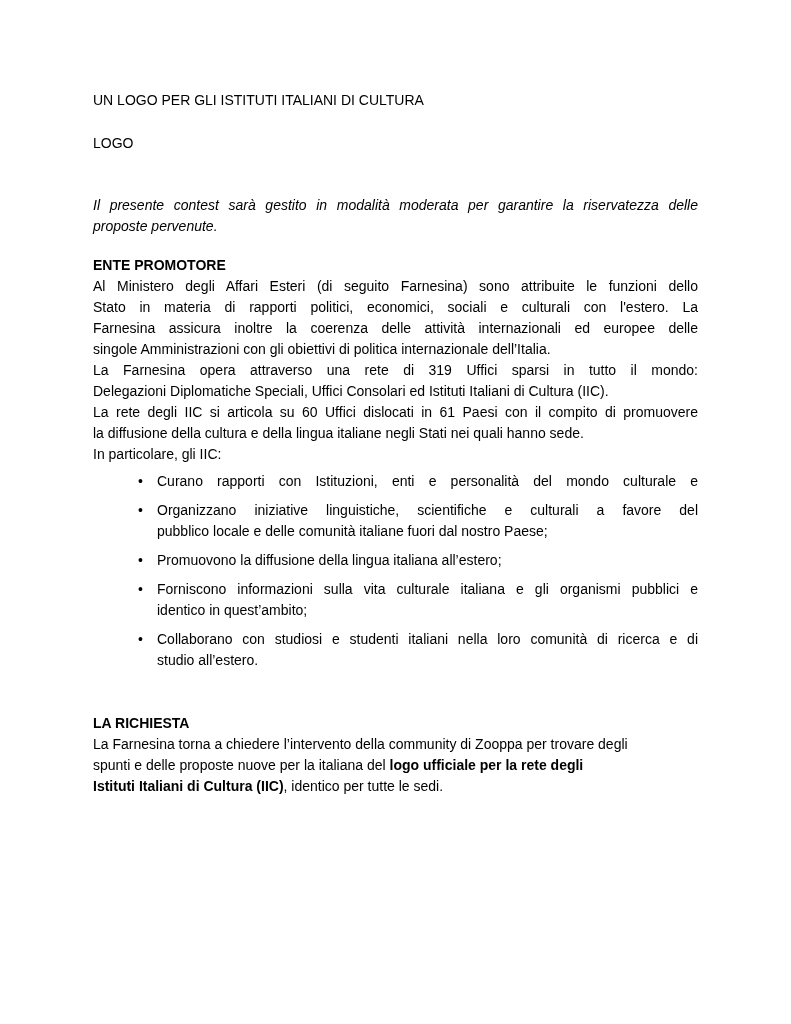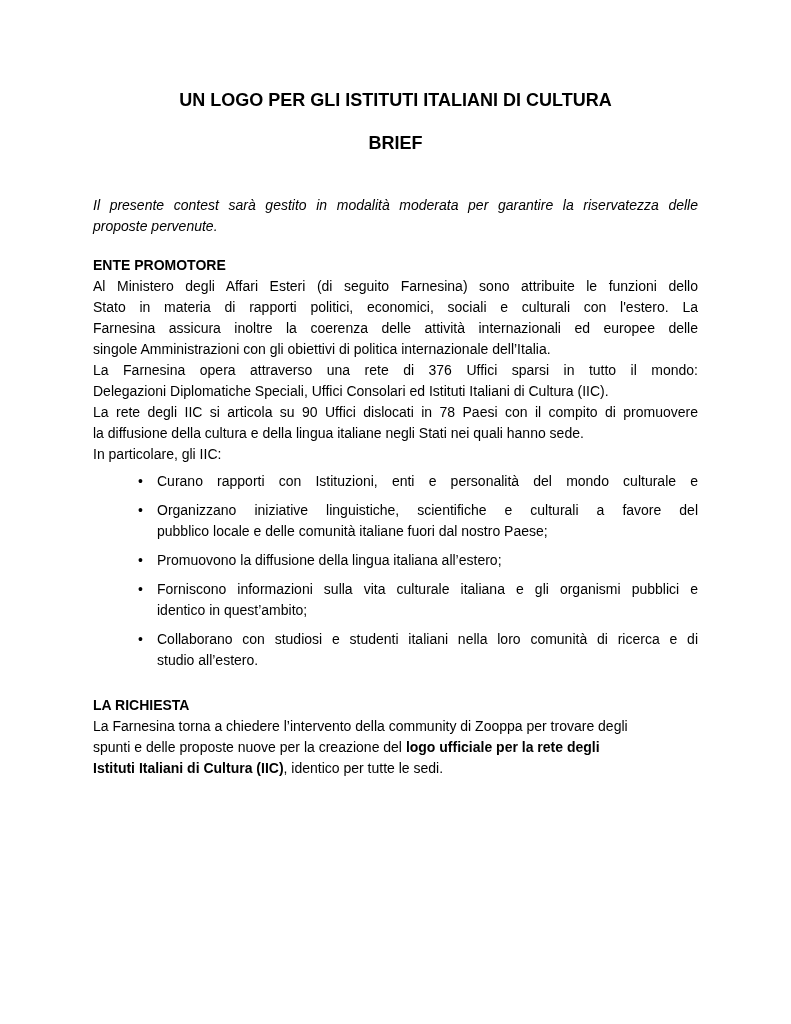--- a/index.html
+++ b/index.html
@@ -10,67 +10,67 @@
     height: 1024px;
     background: #ffffff;
     color: #000000;
     font-family: "Liberation Sans", sans-serif;
     font-size: 14px;
     line-height: 21px;
     padding: 90px 93px 0 93px;
     overflow: hidden;
   }
   .doc-title, .doc-subtitle {
-    font-weight: bold;
-    font-size: 18px;
-    text-align: center;
+    font-weight: normal;
+    font-size: 14px;
+    text-align: left;
   }
   .doc-title { margin-bottom: 22px; }
   .doc-subtitle { margin-bottom: 41px; }
   .intro { font-style: italic; margin-bottom: 18px; }
   .section-heading { font-weight: bold; }
   .line { min-height: 21px; }
   
   .jl { text-align: justify; text-align-last: justify; text-justify: inter-word; }
   .b { font-weight: bold; }
   ul.bullets { list-style: none; margin-top: 6px; }
   ul.bullets li { position: relative; padding-left: 64px; }
   ul.bullets li + li { margin-top: 8px; }
   ul.bullets .marker { position: absolute; left: 45px; top: 0; }
-  .section-la-richiesta { margin-top: 24px; }
+  .section-la-richiesta { margin-top: 42px; }
 </style>
 </head>
 <body>
 
 <div class="page">
 
   <h1 class="doc-title">UN LOGO PER GLI ISTITUTI ITALIANI DI CULTURA</h1>
 
-  <h2 class="doc-subtitle">BRIEF</h2>
+  <h2 class="doc-subtitle">LOGO</h2>
 
   <div class="intro">
       <div class="line jl"><span>Il presente contest sarà gestito in modalità moderata per garantire la riservatezza delle</span></div>
       <div class="line"><span>proposte pervenute.</span></div>
     </div>
 
   <div class="section">
     <div class="section-heading line">ENTE PROMOTORE</div>
 
     <div class="paragraph">
         <div class="line jl"><span>Al Ministero degli Affari Esteri (di seguito Farnesina) sono attribuite le funzioni dello</span></div>
         <div class="line jl"><span>Stato in materia di rapporti politici, economici, sociali e culturali con l'estero. La</span></div>
         <div class="line jl"><span>Farnesina assicura inoltre la coerenza delle attività internazionali ed europee delle</span></div>
         <div class="line"><span>singole Amministrazioni con gli obiettivi di politica internazionale dell’Italia.</span></div>
       </div>
     <div class="paragraph">
-        <div class="line jl"><span>La Farnesina opera attraverso una rete di 376 Uffici sparsi in tutto il mondo:</span></div>
+        <div class="line jl"><span>La Farnesina opera attraverso una rete di 319 Uffici sparsi in tutto il mondo:</span></div>
         <div class="line"><span>Delegazioni Diplomatiche Speciali, Uffici Consolari ed Istituti Italiani di Cultura (IIC).</span></div>
       </div>
     <div class="paragraph">
-        <div class="line jl"><span>La rete degli IIC si articola su 90 Uffici dislocati in 78 Paesi con il compito di promuovere</span></div>
+        <div class="line jl"><span>La rete degli IIC si articola su 60 Uffici dislocati in 61 Paesi con il compito di promuovere</span></div>
         <div class="line"><span>la diffusione della cultura e della lingua italiane negli Stati nei quali hanno sede.</span></div>
       </div>
     <div class="paragraph">
         <div class="line"><span>In particolare, gli IIC:</span></div>
       </div>
 
     <ul class="bullets">
         <li>
           <span class="marker">•</span>
           <div class="line jl"><span>Curano rapporti con Istituzioni, enti e personalità del mondo culturale e</span></div>
@@ -95,18 +95,18 @@
           <div class="line"><span>studio all’estero.</span></div>
         </li>
       </ul>
   </div>
 
   <div class="section section-la-richiesta">
     <div class="section-heading line">LA RICHIESTA</div>
 
     <div class="paragraph">
         <div class="line"><span>La Farnesina torna a chiedere l’intervento della community di Zooppa per trovare degli</span></div>
-        <div class="line"><span>spunti e delle proposte nuove per la creazione del </span><span class="b">logo ufficiale per la rete degli</span></div>
+        <div class="line"><span>spunti e delle proposte nuove per la italiana del </span><span class="b">logo ufficiale per la rete degli</span></div>
         <div class="line"><span class="b">Istituti Italiani di Cultura (IIC)</span><span>, identico per tutte le sedi.</span></div>
       </div>
   </div>
 
 </div>
 
 </body></html>

